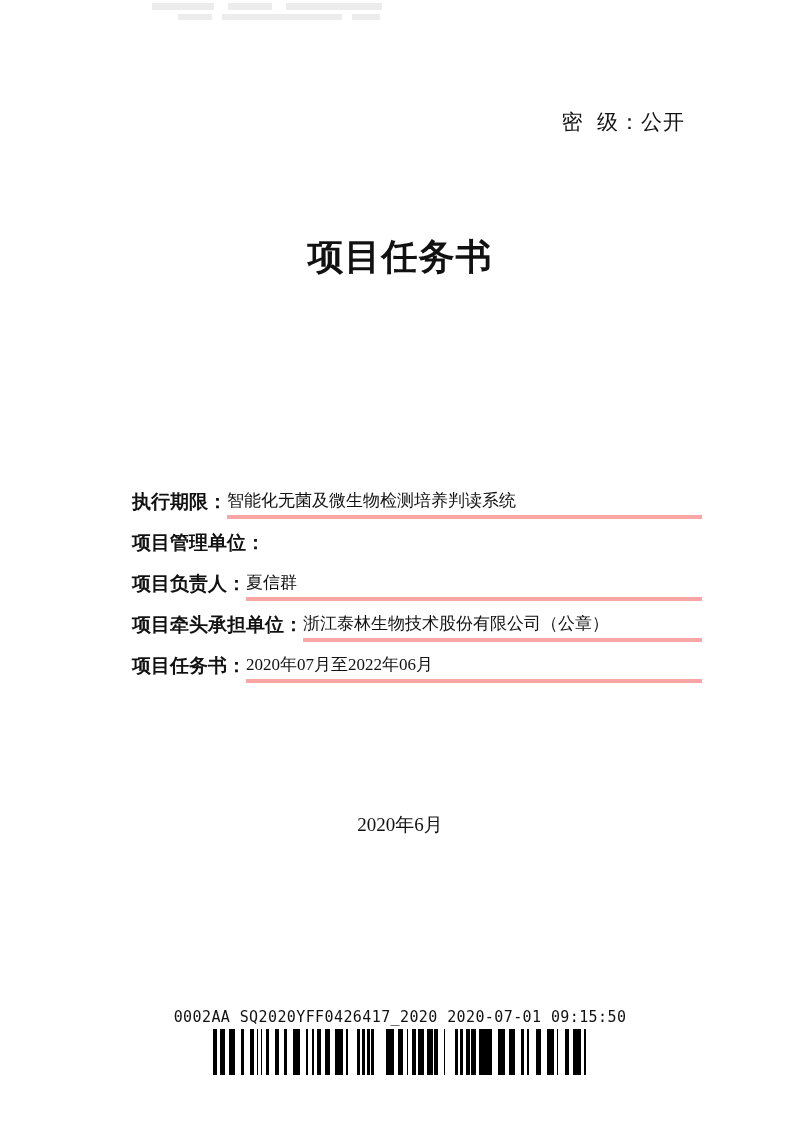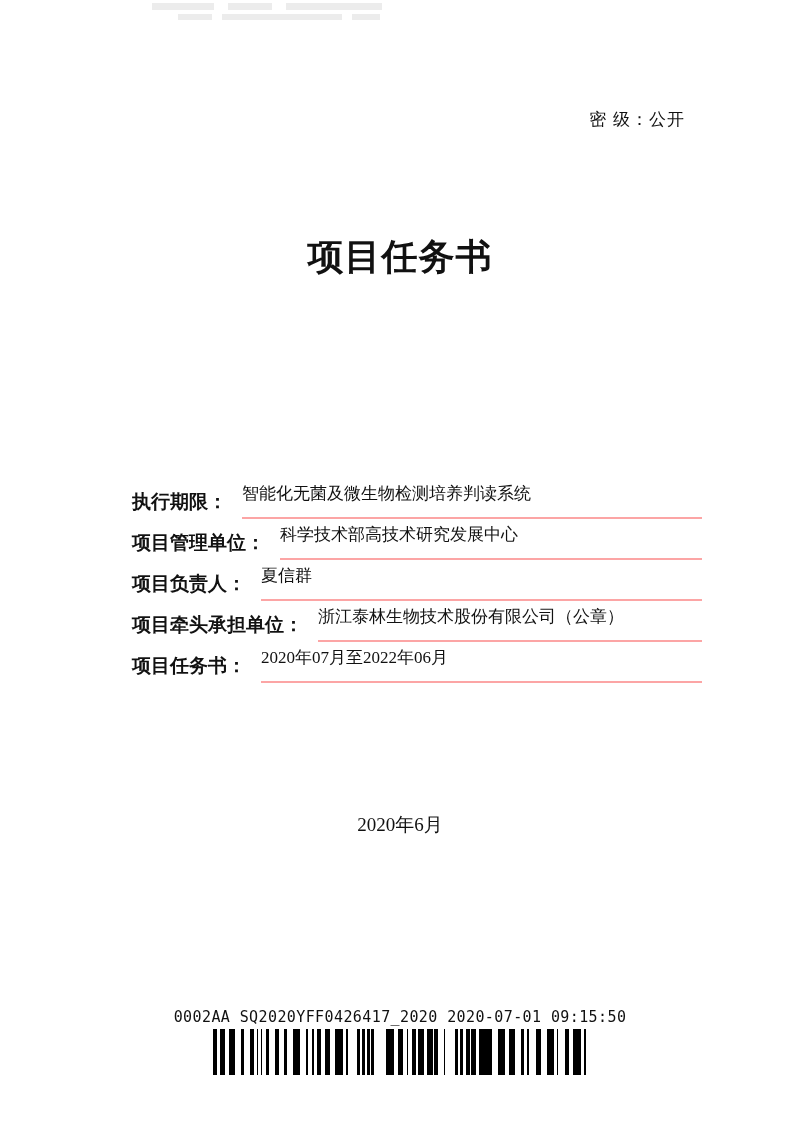--- a/index.html
+++ b/index.html
@@ -34,23 +34,23 @@
   .a2 { top: 3px;  left: 228px; width: 44px;  height: 7px; }
   .a3 { top: 3px;  left: 286px; width: 96px;  height: 7px; }
   .a4 { top: 14px; left: 178px; width: 34px;  height: 6px; }
   .a5 { top: 14px; left: 222px; width: 120px; height: 6px; }
   .a6 { top: 14px; left: 352px; width: 28px;  height: 6px; }
 
   .secrecy {
     position: absolute;
     top: 108px;
     right: 115px;
-    font-size: 17px;
+    font-size: 21px;
     letter-spacing: 1px;
-    font-family: Liberation Sans, sans-serif;
+    font-family: Liberation Mono, monospace;
   }
 
   .title-block {
     position: absolute;
     top: 228px;
     left: 0;
     width: 800px;
     text-align: center;
   }
   .title-line {
@@ -74,23 +74,23 @@
   }
   .field-label {
     font-size: 19px;
     font-weight: bold;
     white-space: nowrap;
     padding-bottom: 4px;
     font-family: "DejaVu Sans", "Liberation Sans", sans-serif;
   }
   .field-value-wrap {
     flex: 1;
-    border-bottom: 2px solid #fca5a5;
-    padding-bottom: 12px;
-    margin-left: 15px;
+    border-bottom: 4px solid #fca5a5;
+    padding-bottom: 3px;
+    margin-left: 0;
   }
   .field-value {
     font-size: 17px;
     white-space: nowrap;
     font-family: "Liberation Serif", "DejaVu Serif", serif;
   }
 
   .doc-date {
     position: absolute;
     top: 812px;
@@ -152,23 +152,20 @@
 
     <div class="field-row">
       <span class="field-label">执行期限：</span>
       <span class="field-value-wrap">
         <span class="field-value">智能化无菌及微生物检测培养判读系统</span>
       </span>
     </div>
 
     <div class="field-row">
       <span class="field-label">项目管理单位：</span>
-      <span class="field-value-wrap">
-        <span class="field-value">科学技术部高技术研究发展中心</span>
-      </span>
     </div>
 
     <div class="field-row">
       <span class="field-label">项目负责人：</span>
       <span class="field-value-wrap">
         <span class="field-value">夏信群</span>
       </span>
     </div>
 
     <div class="field-row">

